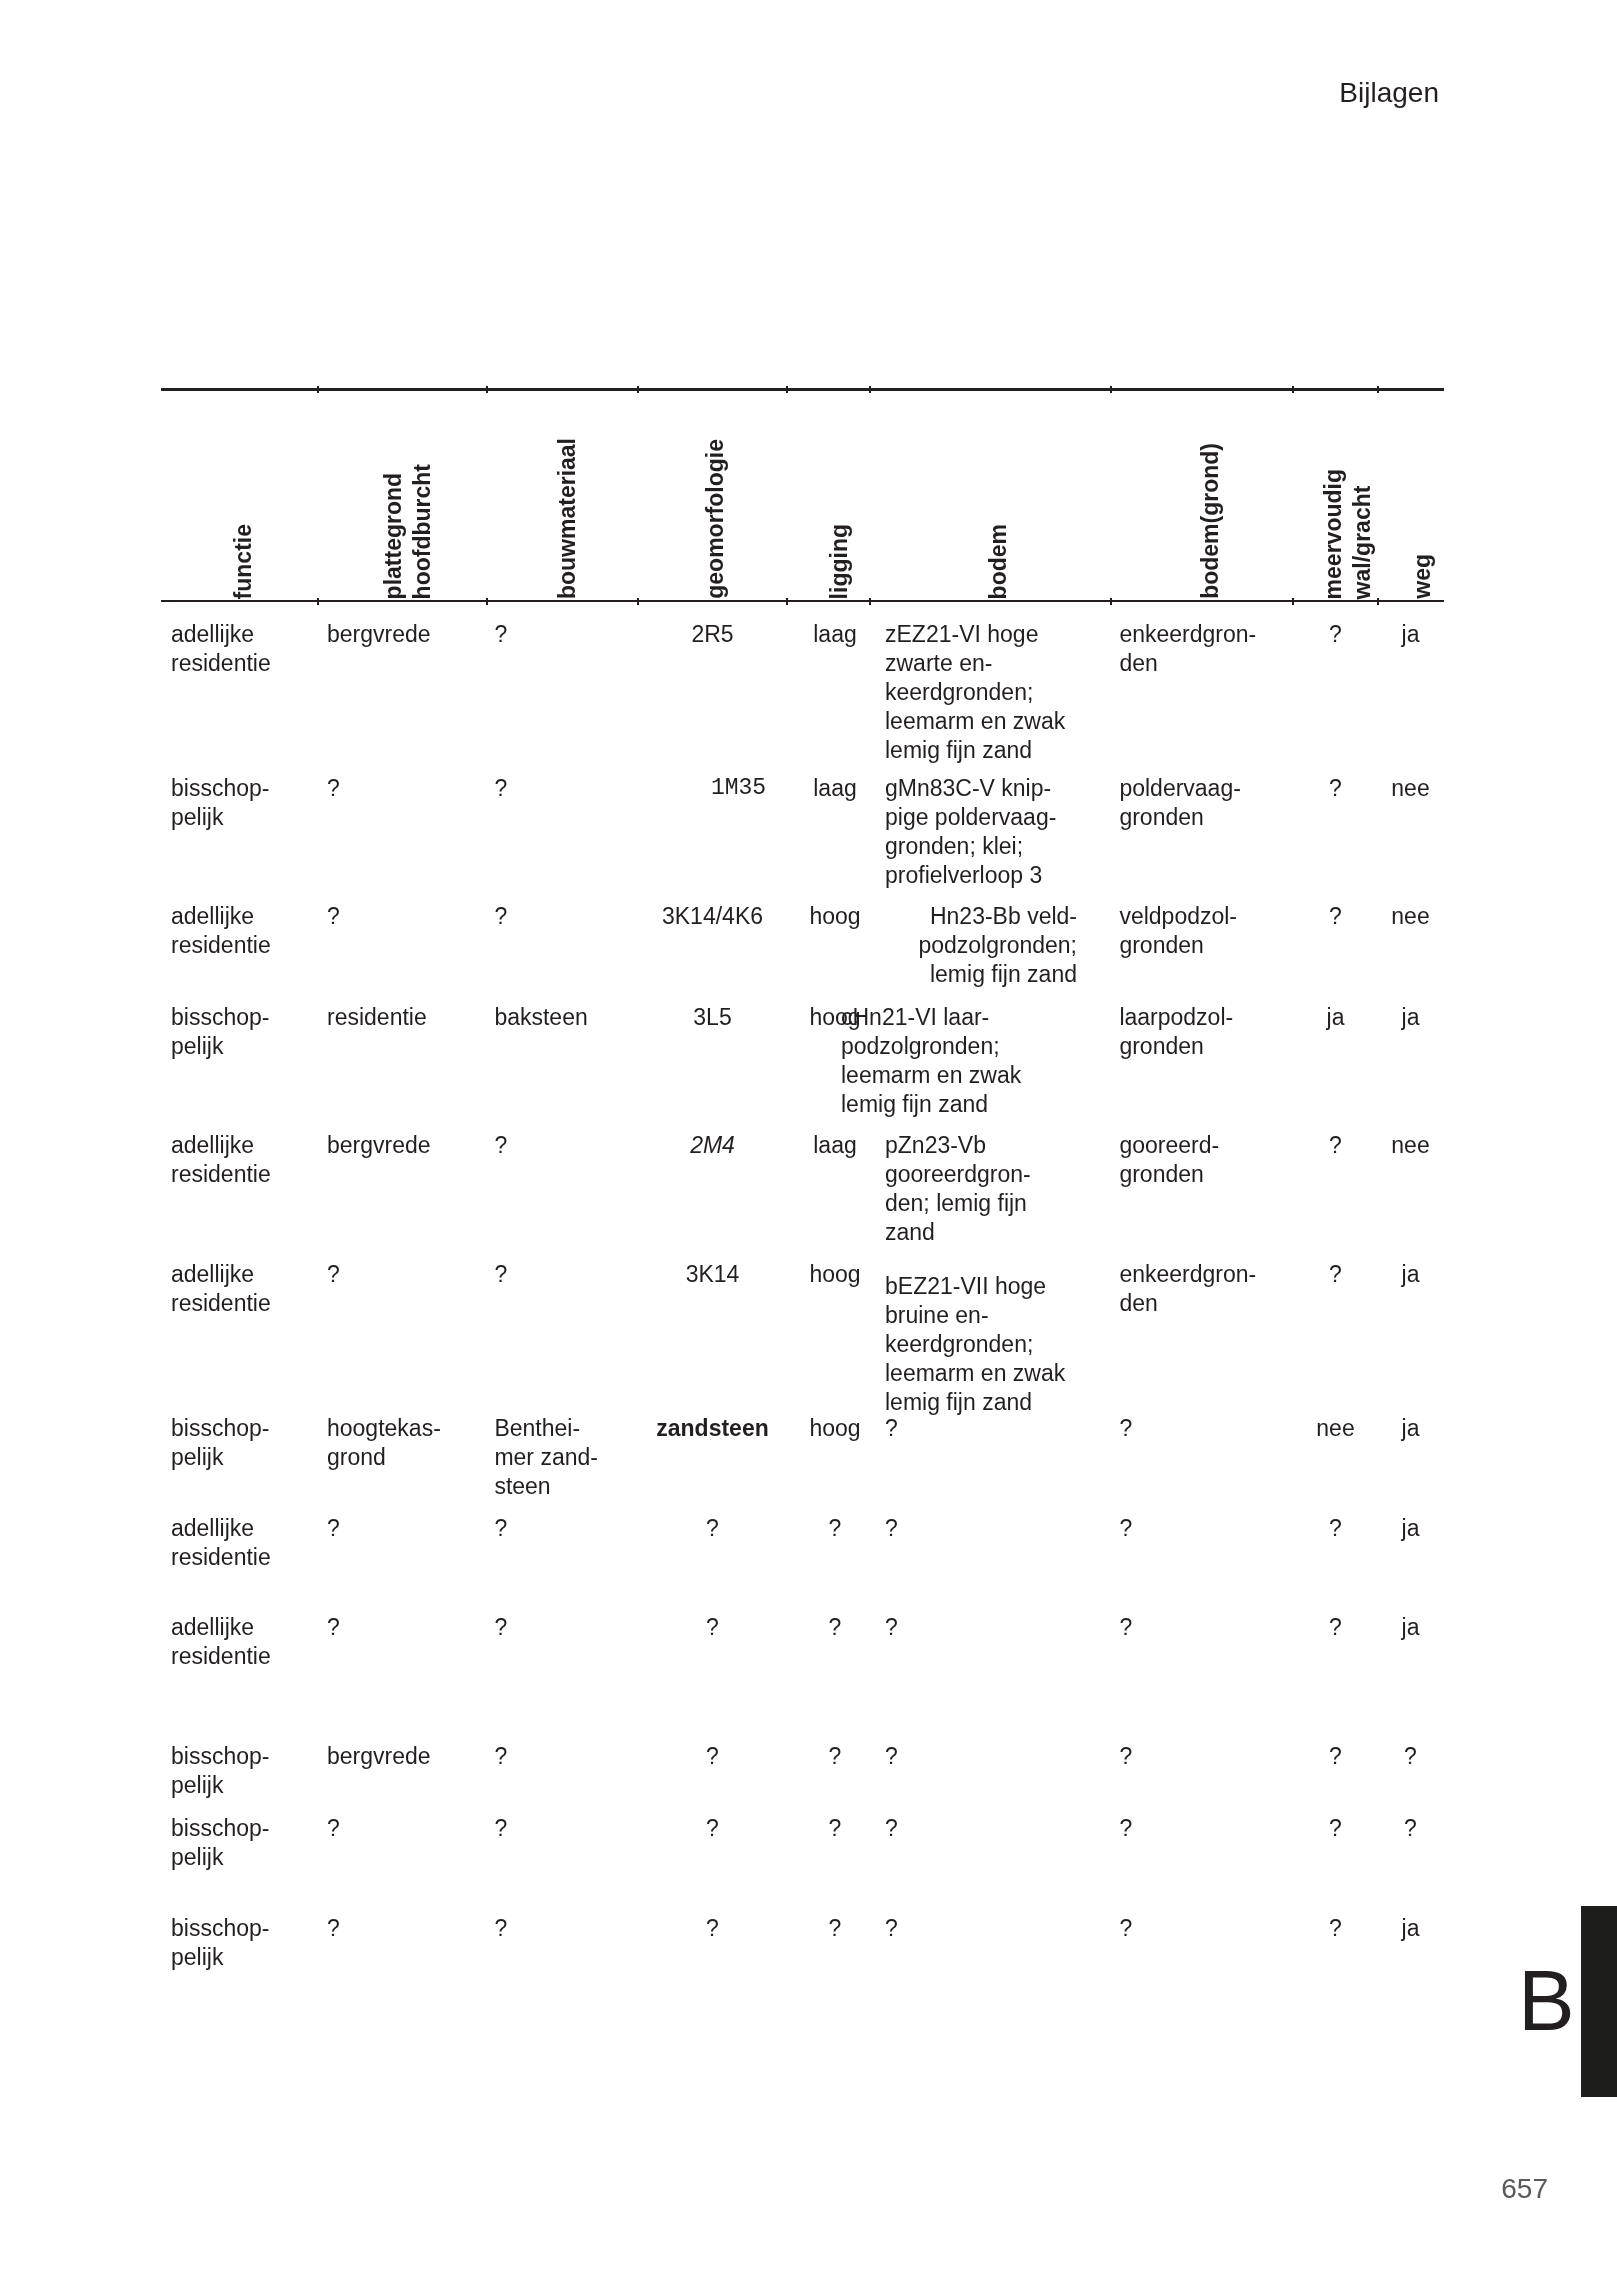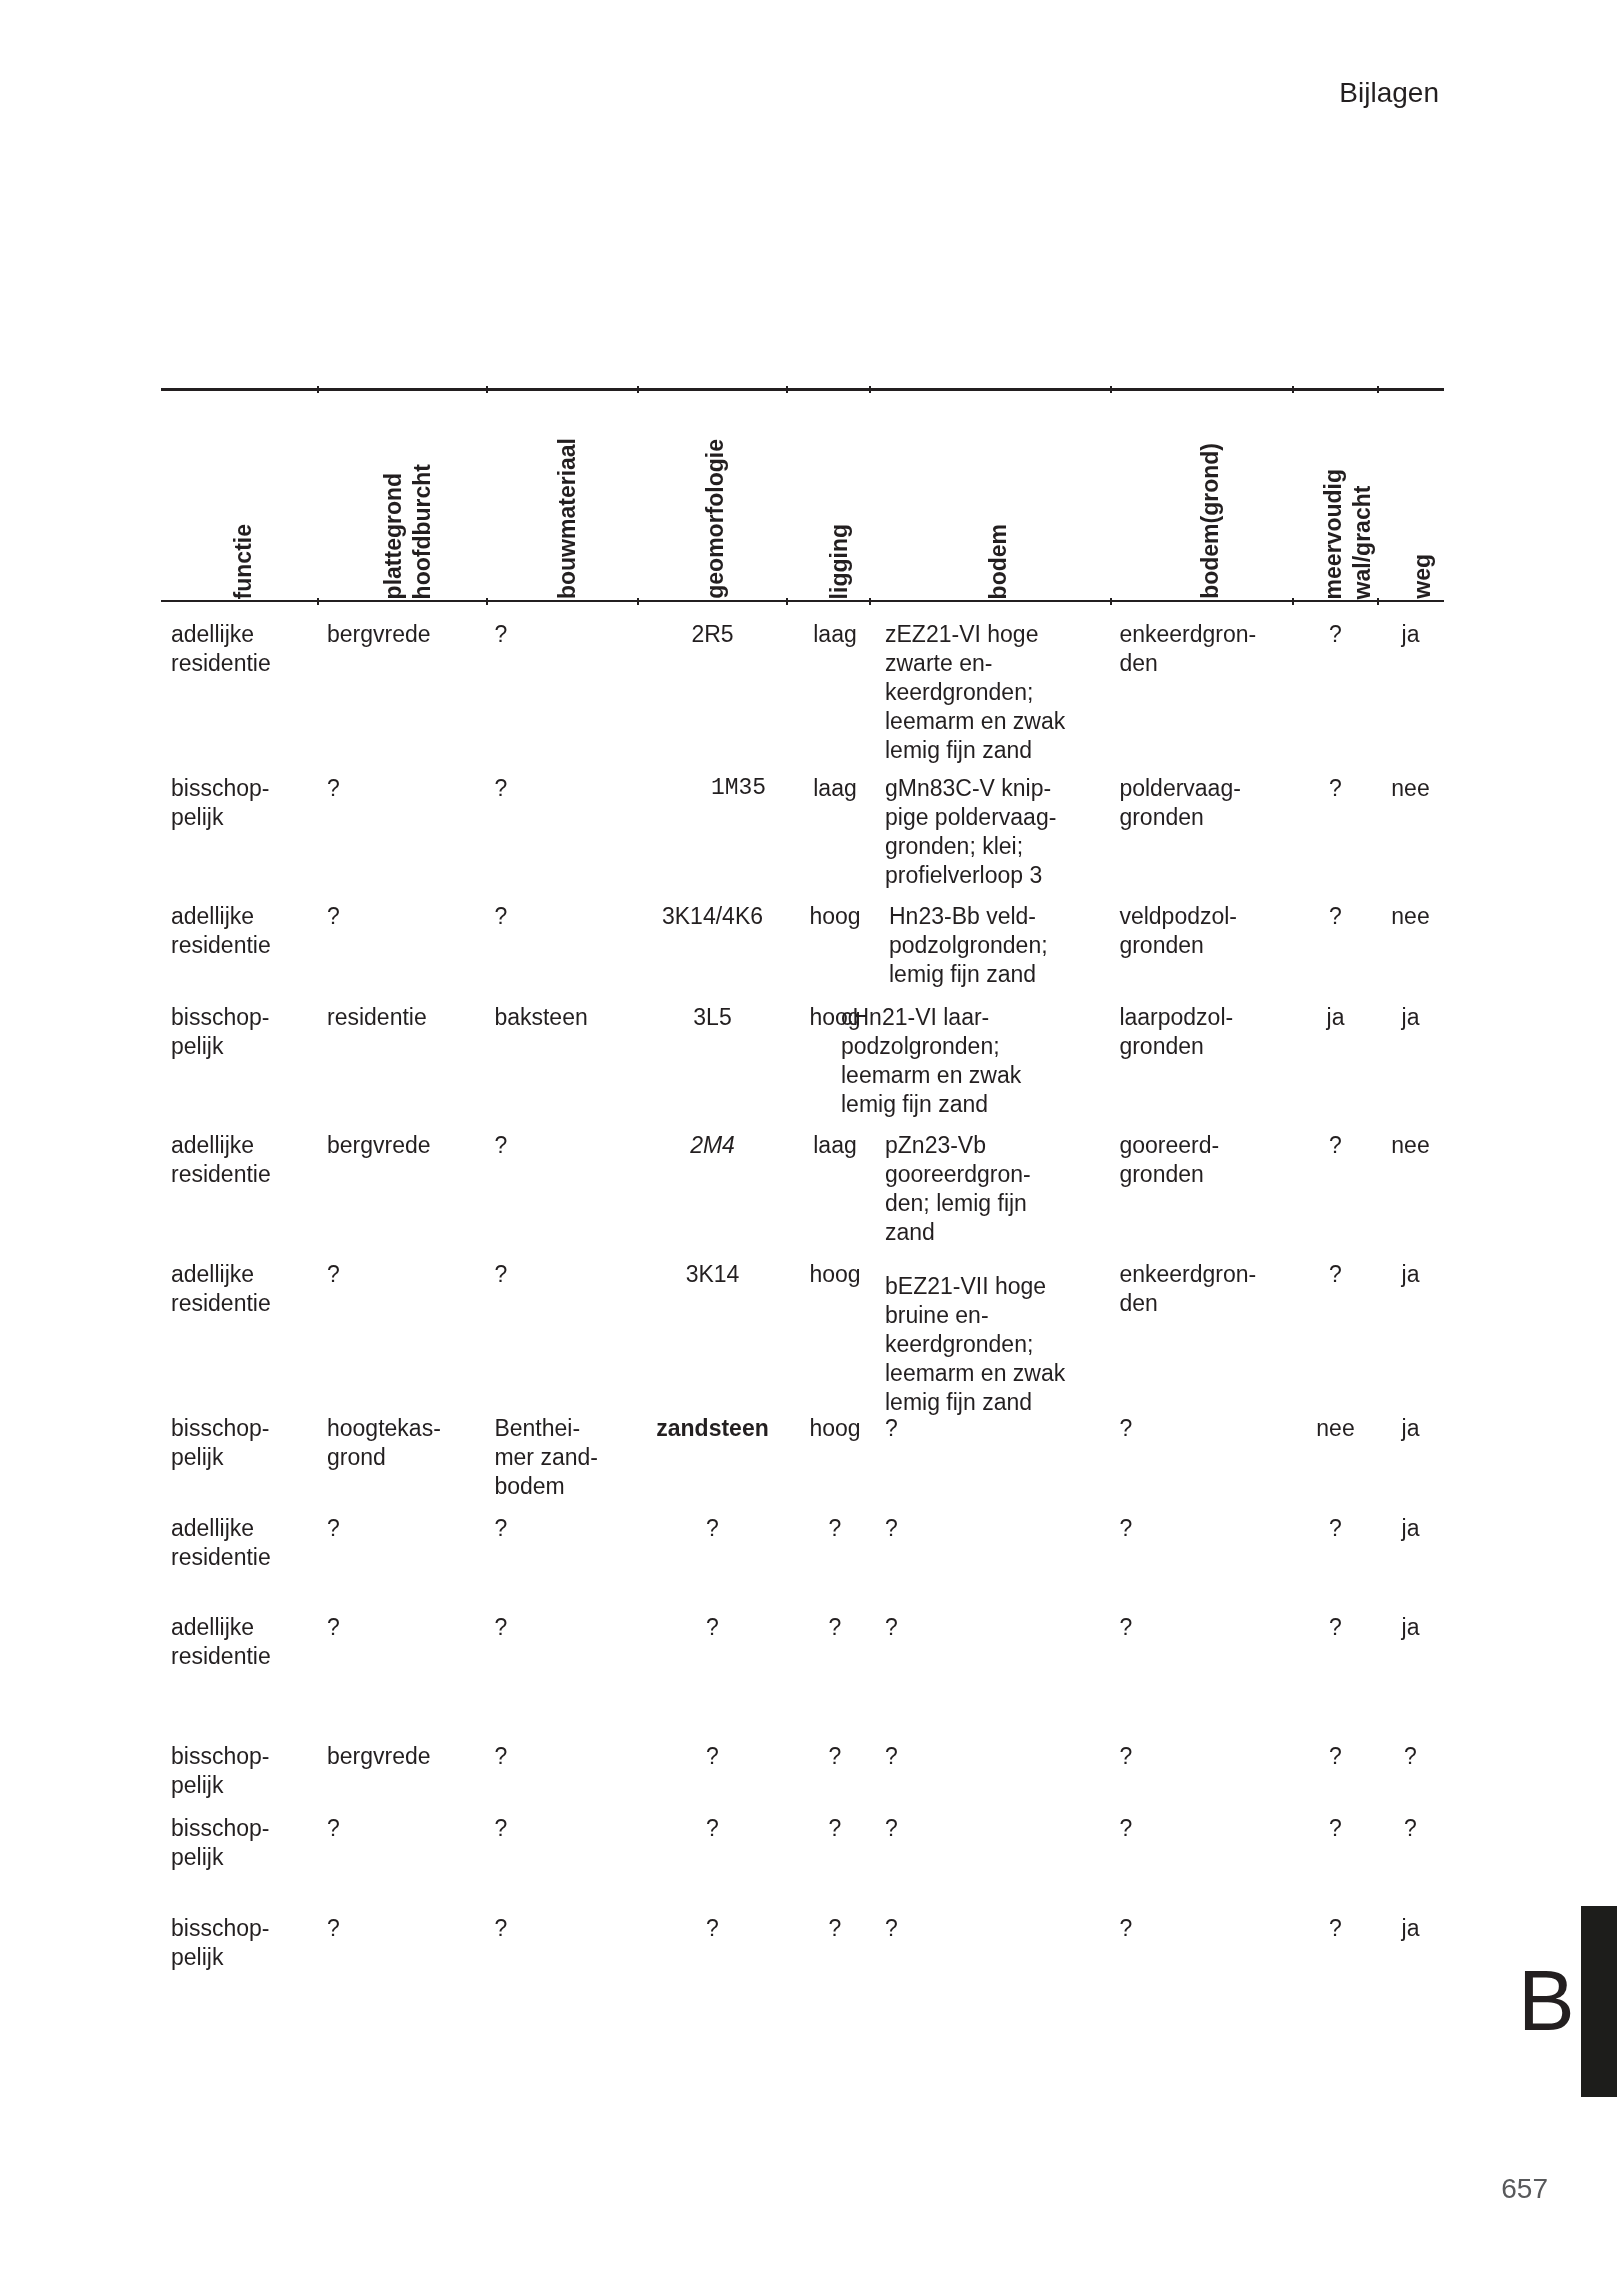--- a/index.html
+++ b/index.html
@@ -138,21 +138,21 @@
         <div class="cell" style="left: 1293px; width: 85px; top: 774px; text-align: center;">?</div>
         <div class="cell" style="left: 1377px; width: 67px; top: 774px; text-align: center;">nee</div>
       </div>
       <div class="trow">
         <div class="cell" style="left: 161px; width: 157px; top: 902px; text-align: left; padding-left: 10px;">adellijke
 residentie</div>
         <div class="cell" style="left: 318px; width: 168px; top: 902px; text-align: left; padding-left: 9px;">?</div>
         <div class="cell" style="left: 486px; width: 152px; top: 902px; text-align: left; padding-left: 8.4px;">?</div>
         <div class="cell" style="left: 638px; width: 149px; top: 902px; text-align: center;">3K14/4K6</div>
         <div class="cell" style="left: 787px; width: 96px; top: 902px; text-align: center;">hoog</div>
-        <div class="cell" style="left: 873px; width: 241px; top: 902px; text-align: left; padding-left: 16px;">Hn23-Bb veld-
+        <div class="cell" style="left: 836px; width: 241px; top: 902px; text-align: right; padding-left: 16px;">Hn23-Bb veld-
 podzolgronden;
 lemig fijn zand</div>
         <div class="cell" style="left: 1111px; width: 182px; top: 902px; text-align: left; padding-left: 8.4px;">veldpodzol-
 gronden</div>
         <div class="cell" style="left: 1293px; width: 85px; top: 902px; text-align: center;">?</div>
         <div class="cell" style="left: 1377px; width: 67px; top: 902px; text-align: center;">nee</div>
       </div>
       <div class="trow">
         <div class="cell" style="left: 161px; width: 157px; top: 1003px; text-align: left; padding-left: 10px;">bisschop-
 pelijk</div>
@@ -202,21 +202,21 @@
         <div class="cell" style="left: 1293px; width: 85px; top: 1260px; text-align: center;">?</div>
         <div class="cell" style="left: 1377px; width: 67px; top: 1260px; text-align: center;">ja</div>
       </div>
       <div class="trow">
         <div class="cell" style="left: 161px; width: 157px; top: 1414px; text-align: left; padding-left: 10px;">bisschop-
 pelijk</div>
         <div class="cell" style="left: 318px; width: 168px; top: 1414px; text-align: left; padding-left: 9px;">hoogtekas-
 grond</div>
         <div class="cell" style="left: 486px; width: 152px; top: 1414px; text-align: left; padding-left: 8.4px;">Benthei-
 mer zand-
-bodem</div>
+steen</div>
         <div class="cell" style="left: 638px; width: 149px; top: 1414px; text-align: center; font-weight: bold;">zandsteen</div>
         <div class="cell" style="left: 787px; width: 96px; top: 1414px; text-align: center;">hoog</div>
         <div class="cell" style="left: 869px; width: 241px; top: 1414px; text-align: left; padding-left: 16px;">?</div>
         <div class="cell" style="left: 1111px; width: 182px; top: 1414px; text-align: left; padding-left: 8.4px;">?</div>
         <div class="cell" style="left: 1293px; width: 85px; top: 1414px; text-align: center;">nee</div>
         <div class="cell" style="left: 1377px; width: 67px; top: 1414px; text-align: center;">ja</div>
       </div>
       <div class="trow">
         <div class="cell" style="left: 161px; width: 157px; top: 1514px; text-align: left; padding-left: 10px;">adellijke
 residentie</div>

